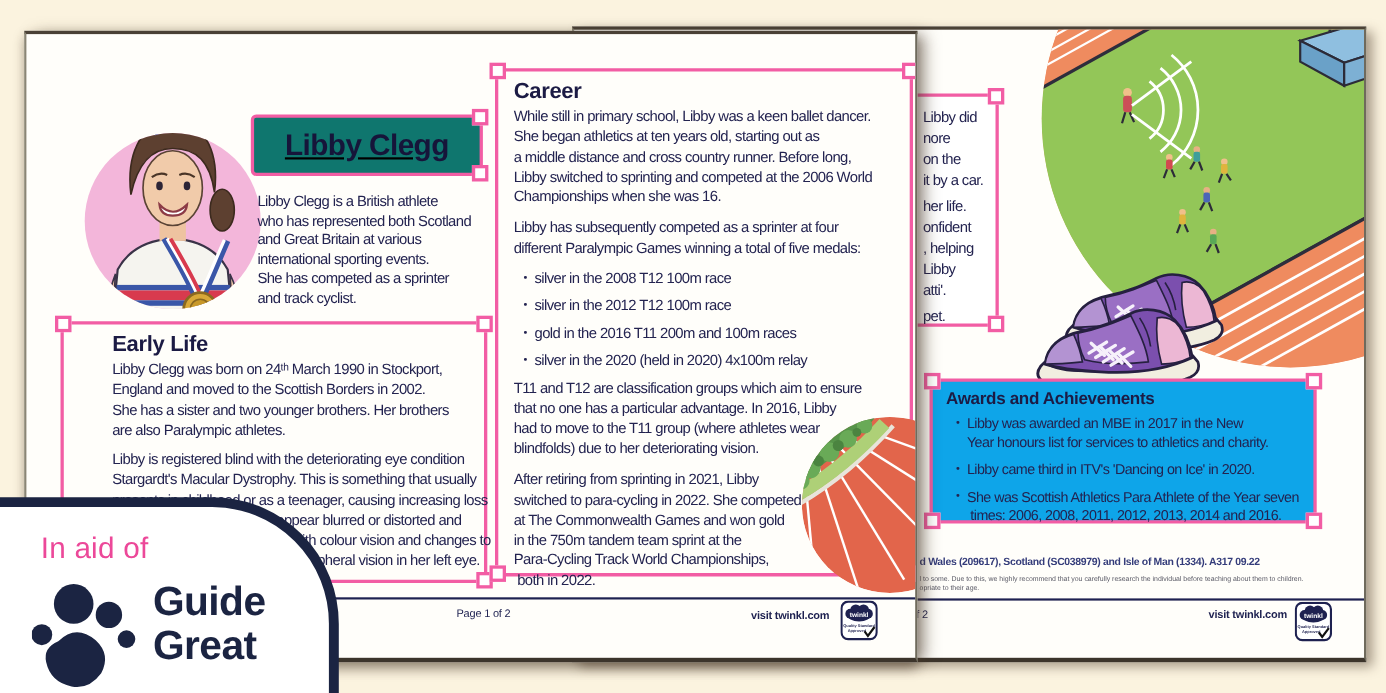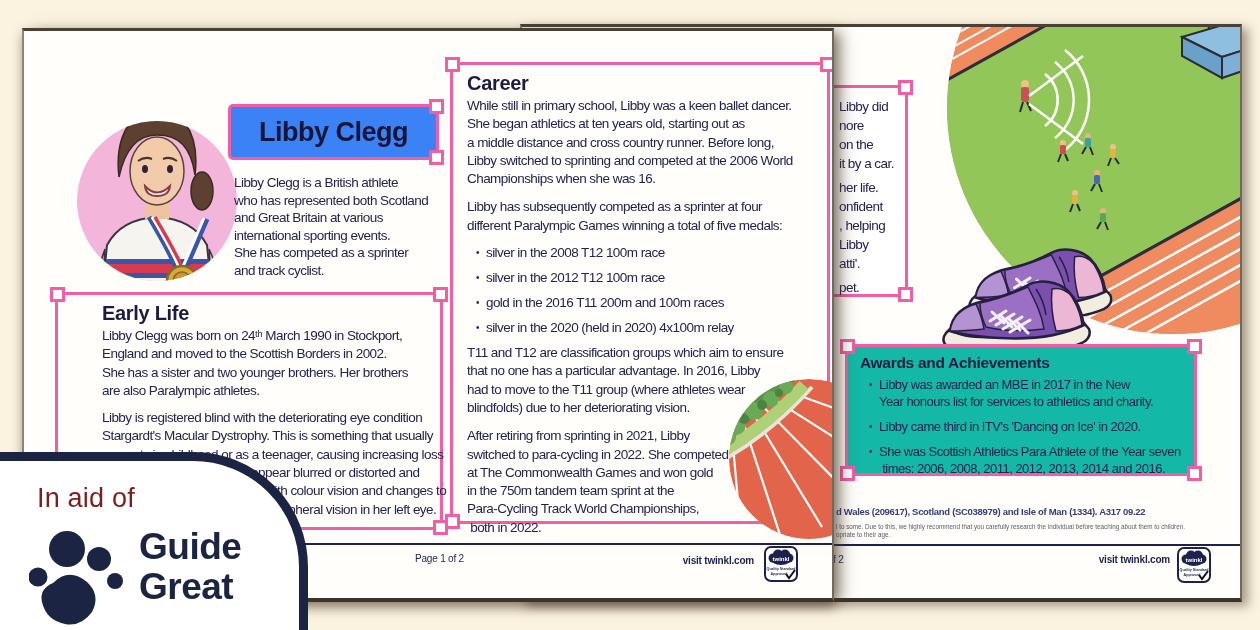--- a/index.html
+++ b/index.html
@@ -11,30 +11,30 @@
   #page2{left:520px;top:24px;width:722px;height:578px;box-shadow:6px 4px 10px rgba(80,62,45,.5);}
   #page1{left:22px;top:28px;width:812px;height:574px;box-shadow:9px 2px 14px -2px rgba(70,52,36,.55),0 6px 10px rgba(70,52,36,.4);}
   .frame{position:absolute;border:3px solid #f25da4;border-radius:5px;box-sizing:border-box;}
   .notch{position:absolute;width:9px;height:9px;background:#fff;border:3px solid #f25da4;}
   .n-tl{left:-8px;top:-8px}.n-tr{right:-8px;top:-8px}.n-bl{left:-8px;bottom:-8px}.n-br{right:-8px;bottom:-8px}
   .ln{white-space:pre;}
   .body-txt{font-size:13.5px;letter-spacing:-0.55px;line-height:18.3px;color:#232350;}
   .h-box{font-weight:bold;font-size:20px;letter-spacing:-0.3px;color:#1c1b44;}
   .brow{display:flex;gap:7px;margin:0 0 7px 9px;}
   .dot{font-size:10px;line-height:18px;}
-  .title-box{display:flex;align-items:center;justify-content:center;background:#3b82f6;}
+  .title-box{display:flex;align-items:center;justify-content:center;background:#0f766e;text-decoration:underline;}
   .title-text{font-weight:bold;font-size:27px;letter-spacing:-0.5px;color:#16153a;}
   .footer-rule{position:absolute;height:2px;background:#1e2150;}
   .footer-txt{position:absolute;font-size:10px;color:#1e2150;letter-spacing:-0.2px;}
   .visit{font-weight:bold;}
   .fine1{position:absolute;font-size:9.5px;font-weight:bold;letter-spacing:-0.3px;color:#343c7a;white-space:pre;}
   .fine2{position:absolute;font-size:6.3px;color:#5a5a66;white-space:pre;}
   #guide-badge{position:absolute;left:-16px;top:452px;width:324px;height:220px;background:#fff;
     border:9px solid #1b2442;border-radius:0 115px 0 0;box-sizing:border-box;z-index:40;}
-  .gd-prefix{position:absolute;left:44px;top:22px;font-size:27px;letter-spacing:.2px;color:#7f1d1d;}
+  .gd-prefix{position:absolute;left:44px;top:22px;font-size:27px;letter-spacing:.2px;color:#ec4899;}
   .gd-name{position:absolute;left:146px;top:66px;font-size:37px;line-height:40px;font-weight:bold;color:#1b2442;letter-spacing:-0.5px;}
   svg text{font-family:"Liberation Sans",sans-serif;}
 </style>
 </head>
 <body>
 
 <div id="stage">
 
   <div id="page2" class="page">
 
@@ -180,21 +180,21 @@
             <div class="ln">, helping</div>
             <div class="ln">Libby</div>
             <div class="ln">atti'.</div>
           </div>
         <div>
             <div class="ln">pet.</div>
           </div>
       </div>
     </div>
 
-    <div class="frame" style="left:323px;top:317px;width:352px;height:132px;background:#14b8a6;">
+    <div class="frame" style="left:323px;top:317px;width:352px;height:132px;background:#0ea5e9;">
       <span class="notch n-tl"></span>
         <span class="notch n-tr"></span>
       <span class="notch n-bl"></span>
         <span class="notch n-br"></span>
       <div style="padding:7px 10px 0 12px;">
         <div class="h-box" style="font-size:15.5px;margin-bottom:4px;">Awards and Achievements</div>
         <div class="body-txt" style="font-size:13px;line-height:17.3px;letter-spacing:-0.5px;">
             <div class="brow">
               <span class="dot">•</span>
               <div class="btxt">

